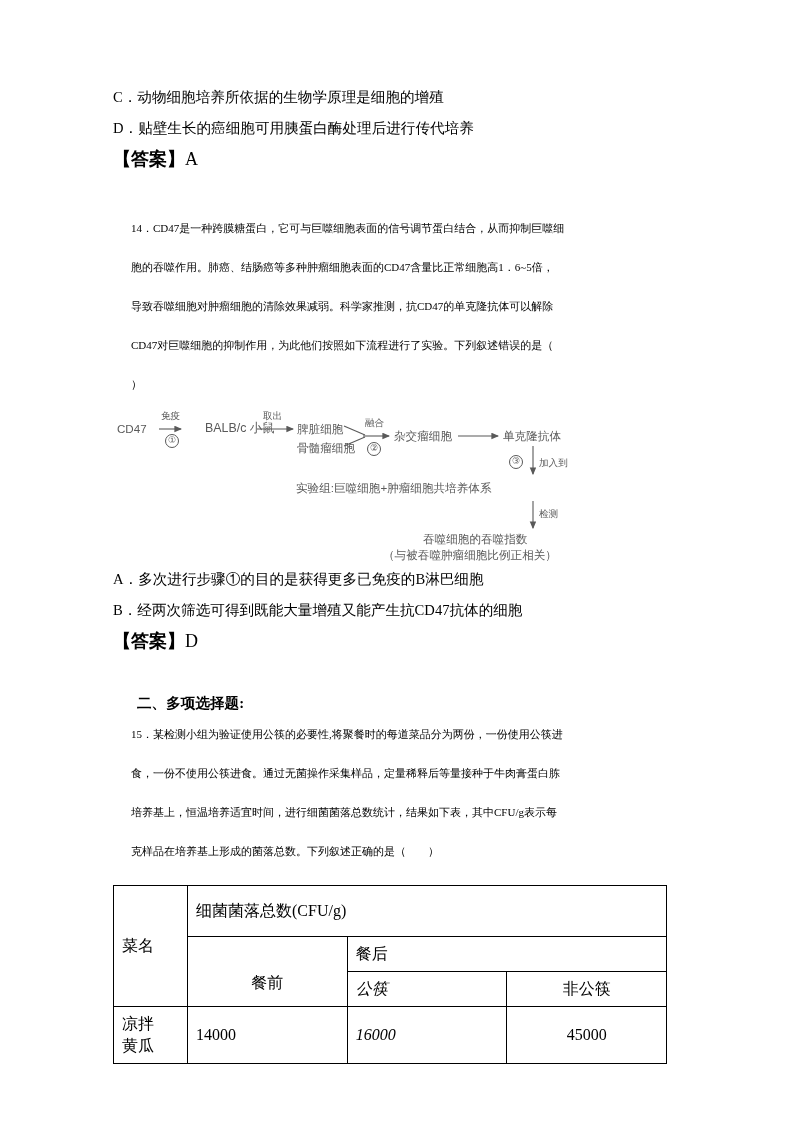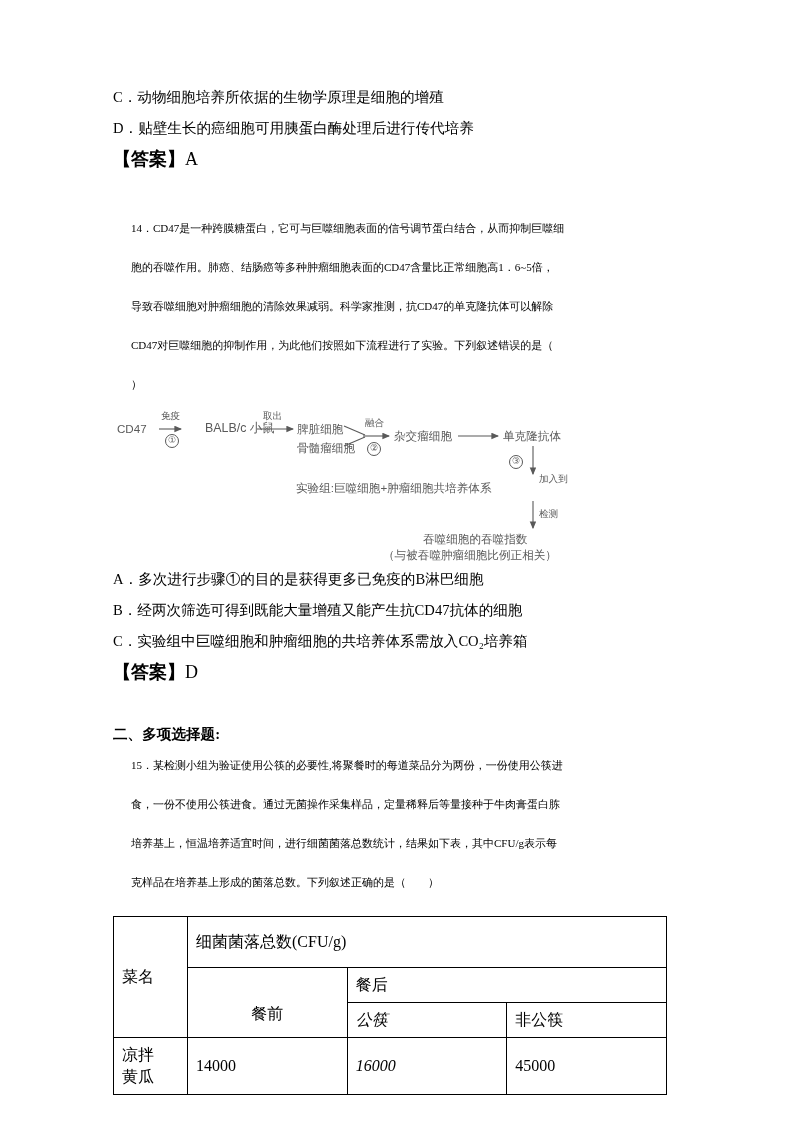--- a/index.html
+++ b/index.html
@@ -44,20 +44,21 @@
     line-height: 39px;
     text-align: justify;
     text-justify: inter-ideograph;
     margin-left: 18px;
   }
   .spacer-lg { height: 34px; }
   .heading {
     font-size: 14.6px;
     line-height: 24px;
     font-weight: bold;
+    margin-left: 24px;
   }
 
   
   .diagram {
     position: relative;
     width: 568px;
     height: 152px;
     margin-top: 6px;
     margin-bottom: 2px;
     color: #595959;
@@ -102,21 +103,21 @@
   table.data td {
     border: 1px solid #000000;
     font-size: 16px;
     padding: 6px 8px;
     vertical-align: middle;
     line-height: 22px;
   }
   td.c-name  { width: 57px; }
   td.c-pre   { width: 165px; }
   td.c-gong  { width: 165px; font-style: italic; }
-  td.c-fei   { width: 167px; }
+  td.c-fei   { width: 167px; text-align: center; }
   td.top-span { vertical-align: top; height: 38px; }
   td.mid-span { vertical-align: top; }
   .cellwrap-bottom { display:block; padding-top: 22px; text-align: center; }
 </style>
 </head>
 <body>
 
 <div class="page">
   <div class="content">
 
@@ -160,30 +161,29 @@
       <div class="lbl" style="left:52px; top:22px;"><span class="circnum">①</span></div>
       <div class="lbl" style="left:72px; top:12px; font-size:12.4px;margin-left:20px;">BALB/c 小鼠</div>
       <div class="lbl small" style="left:150px; top:-1px;">取出</div>
       <div class="lbl" style="left:184px; top:12px;">脾脏细胞</div>
       <div class="lbl" style="left:184px; top:31px;">骨髓瘤细胞</div>
       <div class="lbl small" style="left:252px; top:6px;">融合</div>
       <div class="lbl" style="left:254px; top:30px;"><span class="circnum">②</span></div>
       <div class="lbl" style="left:281px; top:19px;">杂交瘤细胞</div>
       <div class="lbl" style="left:390px; top:19px;">单克隆抗体</div>
       <div class="lbl" style="left:396px; top:43px;"><span class="circnum">③</span></div>
-      <div class="lbl small" style="left:426px; top:46px;margin-top:16px;">加入到</div>
+      <div class="lbl small" style="left:426px; top:46px;">加入到</div>
       <div class="lbl" style="left:183px; top:71px;">实验组:巨噬细胞+肿瘤细胞共培养体系</div>
       <div class="lbl small" style="left:426px; top:97px;">检测</div>
       <div class="lbl" style="left:310px; top:122px;">吞噬细胞的吞噬指数</div>
       <div class="lbl" style="left:270px; top:138px;">（与被吞噬肿瘤细胞比例正相关）</div>
     </div>
 
     <div class="opt">A．多次进行步骤①的目的是获得更多已免疫的B淋巴细胞</div>
     <div class="opt">B．经两次筛选可得到既能大量增殖又能产生抗CD47抗体的细胞</div>
-    <div class="opt">C．实验组中巨噬细胞和肿瘤细胞的共培养体系需放入CO₂培养箱</div>
     <div class="ans"><span>【答案】</span><span class="letter">D</span></div>
 
     <div class="spacer-lg"></div>
 
     <div class="heading">二、多项选择题:</div>
 
     <div class="para">15．某检测小组为验证使用公筷的必要性,将聚餐时的每道菜品分为两份，一份使用公筷进</div>
     <div class="para">食，一份不使用公筷进食。通过无菌操作采集样品，定量稀释后等量接种于牛肉膏蛋白胨</div>
     <div class="para">培养基上，恒温培养适宜时间，进行细菌菌落总数统计，结果如下表，其中CFU/g表示每</div>
     <div class="para">克样品在培养基上形成的菌落总数。下列叙述正确的是（　　）</div>

